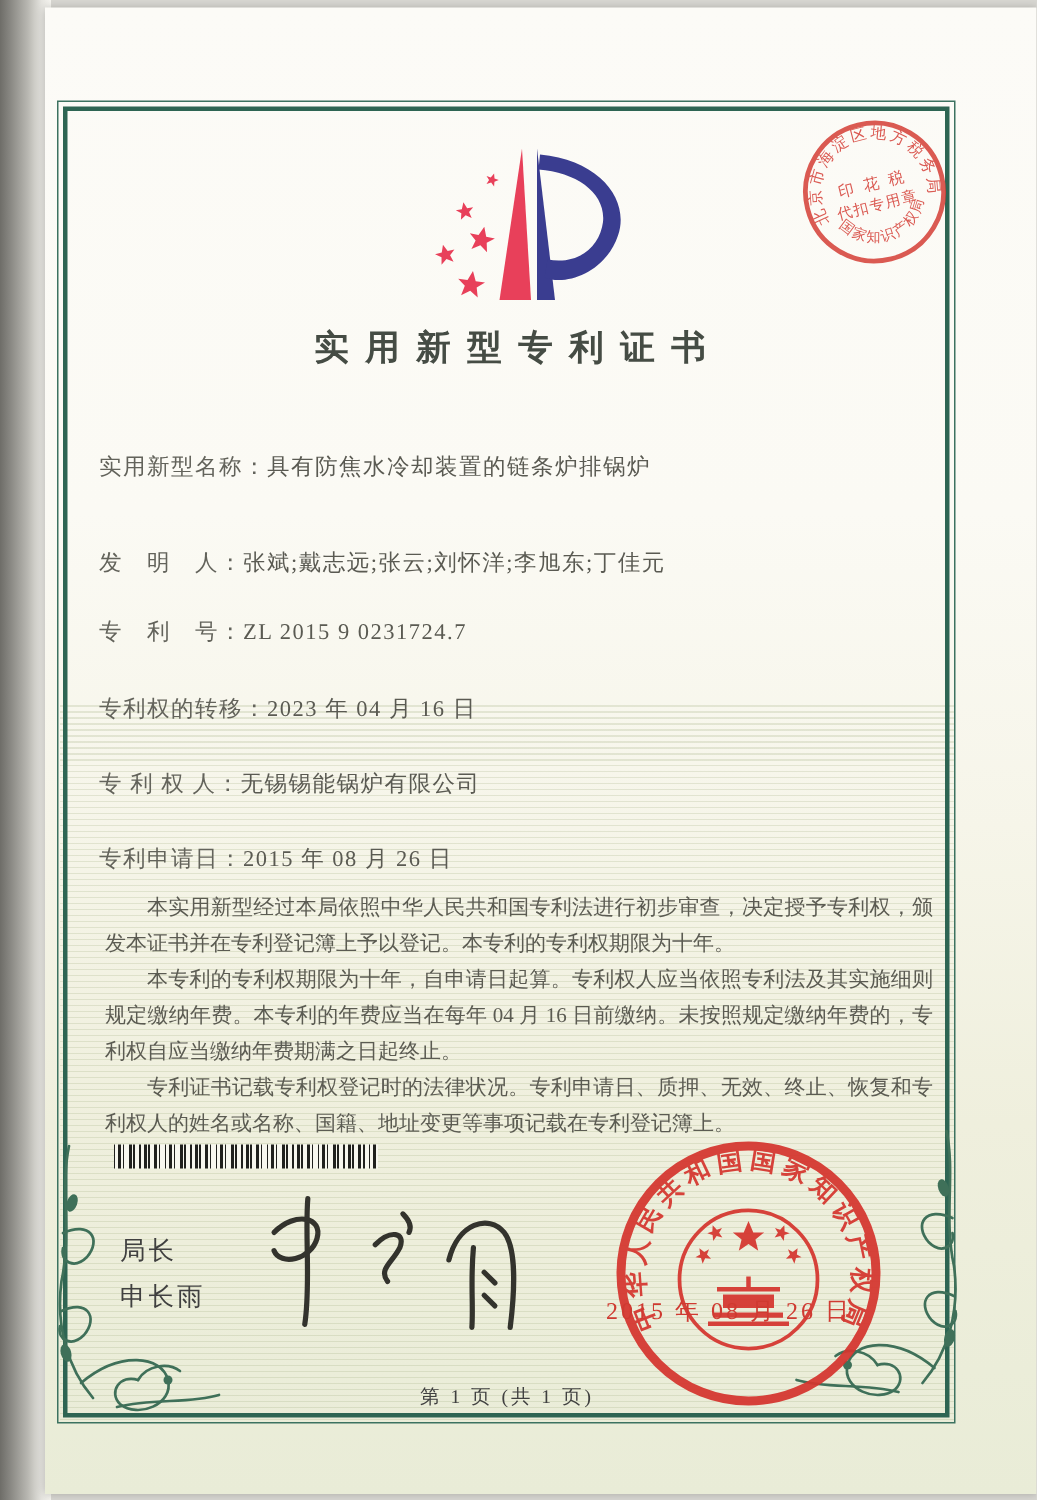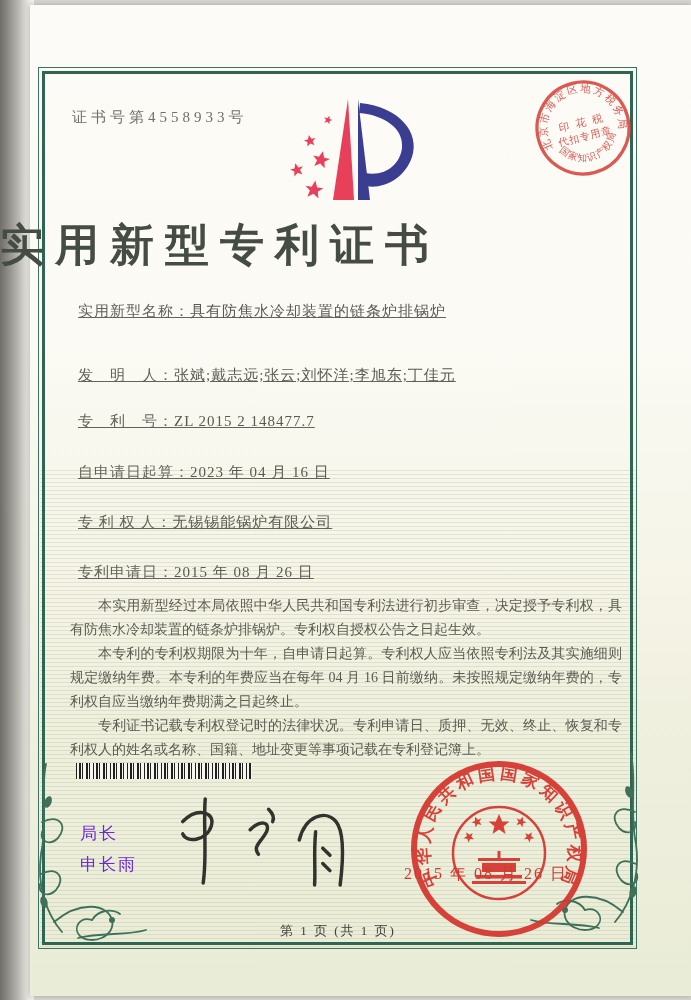--- a/index.html
+++ b/index.html
@@ -8,30 +8,30 @@
   .spine{position:absolute;left:0;top:0;width:34px;height:1000px;
     background:linear-gradient(90deg,#6e6d68 0%,#8b8a85 22%,#b9b8b2 55%,#e6e5e0 82%,#f6f5f0 100%);}
   .paper{position:absolute;left:30px;top:5px;right:0;bottom:4px;
     background:linear-gradient(180deg,#fcfbf7 0%,#fbfaf4 34%,#f6f5e9 55%,#efefdd 75%,#e9ecd7 100%);
     box-shadow:0 0 6px rgba(0,0,0,.25);}
   .guilloche{position:absolute;left:40px;top:470px;width:596px;height:478px;pointer-events:none;
     background:repeating-linear-gradient(180deg,rgba(150,165,115,.22) 0 1px,rgba(0,0,0,0) 1px 4px);}
   .frame-outer{position:absolute;left:38px;top:67px;width:597px;height:880px;border:1px solid #3c7260;}
   .frame-inner{position:absolute;left:3px;top:3px;right:3px;bottom:3px;border:3px solid #2e6553;}
   .certno{position:absolute;left:72px;top:108px;font-size:15px;letter-spacing:4px;color:#70706a;}
-  .title{position:absolute;left:0;top:216px;width:100%;text-align:left;font-size:44px;font-weight:600;
+  .title{position:absolute;left:0;top:216px;width:100%;text-align:center;font-size:23px;font-weight:600;
     letter-spacing:11px;color:#454c44;}
-  .fieldrow{position:absolute;left:78px;font-size:15px;color:#63635b;letter-spacing:1px;white-space:nowrap;text-decoration:underline;}
+  .fieldrow{position:absolute;left:66px;font-size:15px;color:#63635b;letter-spacing:1px;white-space:nowrap;}
   .fieldrow .val{color:#5a5a52;}
   .paras{position:absolute;left:70px;top:594px;width:552px;font-size:14px;line-height:24px;
     color:#5b5b52;text-align:justify;}
   .paras p{margin:0;text-indent:2em;}
   .barcode{position:absolute;left:76px;top:763px;width:176px;height:16px;
     background:repeating-linear-gradient(90deg,#20201d 0 1px,#f7f6ee 1px 3px,#20201d 3px 5px,#f7f6ee 5px 6px,#20201d 6px 7px,#f7f6ee 7px 10px,#20201d 10px 12px,#f7f6ee 12px 13px,#20201d 13px 14px,#f7f6ee 14px 17px);}
-  .signer{position:absolute;left:80px;top:818px;font-size:17px;color:#6d28d9;line-height:31px;letter-spacing:2px;
+  .signer{position:absolute;left:80px;top:818px;font-size:17px;color:#404040;line-height:31px;letter-spacing:2px;
     font-family:"Liberation Sans","DejaVu Sans",sans-serif;}
   .signature-svg{position:absolute;left:162px;top:795px;}
   .seal-svg{position:absolute;left:407px;top:757px;opacity:.93;}
   .seal-date{position:absolute;left:404px;top:864px;font-size:16px;color:#cf3a31;letter-spacing:2px;white-space:nowrap;}
   .tax-svg{position:absolute;left:531px;top:76px;opacity:.88;transform:rotate(-14deg);}
   .logo-svg{position:absolute;left:273px;top:96px;}
   .footer{position:absolute;left:0;top:922px;width:676px;text-align:center;font-size:13px;color:#404040;letter-spacing:2px;}
   .flourish{position:absolute;}
   svg text{font-family:"Liberation Serif","DejaVu Serif",serif;}
 </style>
@@ -72,21 +72,20 @@
       <path d="M46,176 C70,170 94,174 114,168"></path>
       <path d="M60,158 C66,148 80,146 88,152"></path>
     </g>
     <g fill="#3f7059">
       <ellipse cx="16" cy="40" rx="3.5" ry="6" transform="rotate(20 16 40)"></ellipse>
       <ellipse cx="12" cy="140" rx="3.5" ry="6" transform="rotate(-15 12 140)"></ellipse>
       <circle cx="80" cy="158" r="3"></circle>
     </g>
   </svg>
 
-  <div class="certno">证书号第4558933号</div>
 
   <svg class="logo-svg" width="150" height="112" viewBox="0 0 150 112">
     <path d="M75,3 L81,104 L60,104 Z" fill="#e8405a"></path>
     <path d="M85,3 L97,104 L85,104 Z" fill="#3a3d90"></path>
     <path d="M87,7 C128,11 147,38 139,61 C131,85 105,95 90,89 L92,77 C113,81 127,68 129,52 C131,33 112,19 86,17 Z" fill="#3a3d90"></path>
     <g fill="#e8405a">
       <path d="M0,-10 L2.9,-3.1 L9.5,-3.1 L4.2,1.2 L5.9,8.1 L0,4 L-5.9,8.1 L-4.2,1.2 L-9.5,-3.1 L-2.9,-3.1 Z" transform="translate(55,24) scale(0.45) rotate(18)"></path>
       <path d="M0,-10 L2.9,-3.1 L9.5,-3.1 L4.2,1.2 L5.9,8.1 L0,4 L-5.9,8.1 L-4.2,1.2 L-9.5,-3.1 L-2.9,-3.1 Z" transform="translate(37,45) scale(0.62) rotate(-10)"></path>
       <path d="M0,-10 L2.9,-3.1 L9.5,-3.1 L4.2,1.2 L5.9,8.1 L0,4 L-5.9,8.1 L-4.2,1.2 L-9.5,-3.1 L-2.9,-3.1 Z" transform="translate(48,64) scale(0.9) rotate(12)"></path>
       <path d="M0,-10 L2.9,-3.1 L9.5,-3.1 L4.2,1.2 L5.9,8.1 L0,4 L-5.9,8.1 L-4.2,1.2 L-9.5,-3.1 L-2.9,-3.1 Z" transform="translate(24,74) scale(0.7) rotate(-14)"></path>
@@ -112,34 +111,34 @@
 
   <div class="title">实用新型专利证书</div>
 
   <div class="fieldrow" style="top:302px;">
     <span class="lbl">实用新型名称：</span><span class="val">具有防焦水冷却装置的链条炉排锅炉</span>
   </div>
   <div class="fieldrow" style="top:366px;">
     <span class="lbl">发　明　人：</span><span class="val">张斌;戴志远;张云;刘怀洋;李旭东;丁佳元</span>
   </div>
   <div class="fieldrow" style="top:412px;">
-    <span class="lbl">专　利　号：</span><span class="val">ZL 2015 2 148477.7</span>
+    <span class="lbl">专　利　号：</span><span class="val">ZL 2015 9 0231724.7</span>
   </div>
   <div class="fieldrow" style="top:463px;">
-    <span class="lbl">自申请日起算：</span><span class="val">2023 年 04 月 16 日</span>
+    <span class="lbl">专利权的转移：</span><span class="val">2023 年 04 月 16 日</span>
   </div>
   <div class="fieldrow" style="top:513px;">
     <span class="lbl">专 利 权 人：</span><span class="val">无锡锡能锅炉有限公司</span>
   </div>
   <div class="fieldrow" style="top:563px;">
     <span class="lbl">专利申请日：</span><span class="val">2015 年 08 月 26 日</span>
   </div>
 
   <div class="paras">
-    <p>本实用新型经过本局依照中华人民共和国专利法进行初步审查，决定授予专利权，具有防焦水冷却装置的链条炉排锅炉。专利权自授权公告之日起生效。</p>
+    <p>本实用新型经过本局依照中华人民共和国专利法进行初步审查，决定授予专利权，颁发本证书并在专利登记簿上予以登记。本专利的专利权期限为十年。</p>
     <p>本专利的专利权期限为十年，自申请日起算。专利权人应当依照专利法及其实施细则规定缴纳年费。本专利的年费应当在每年 04 月 16 日前缴纳。未按照规定缴纳年费的，专利权自应当缴纳年费期满之日起终止。</p>
     <p>专利证书记载专利权登记时的法律状况。专利申请日、质押、无效、终止、恢复和专利权人的姓名或名称、国籍、地址变更等事项记载在专利登记簿上。</p>
   </div>
 
   <div class="barcode"></div>
 
   <div class="signer">
     <div>局长</div>
     <div>申长雨</div>
   </div>

